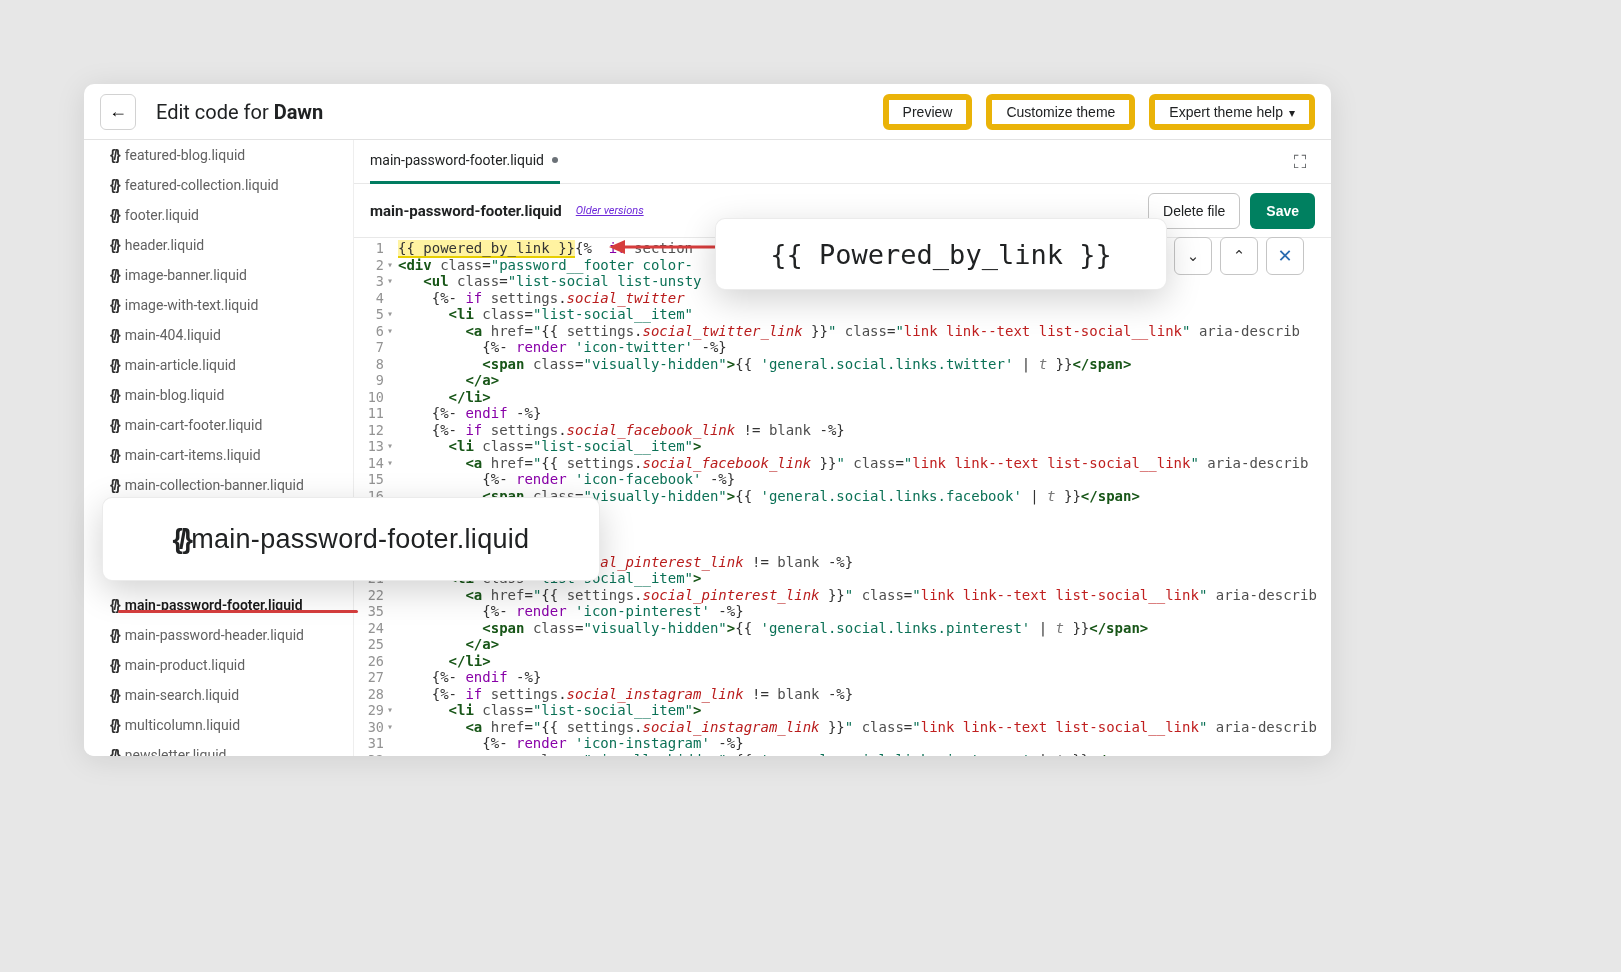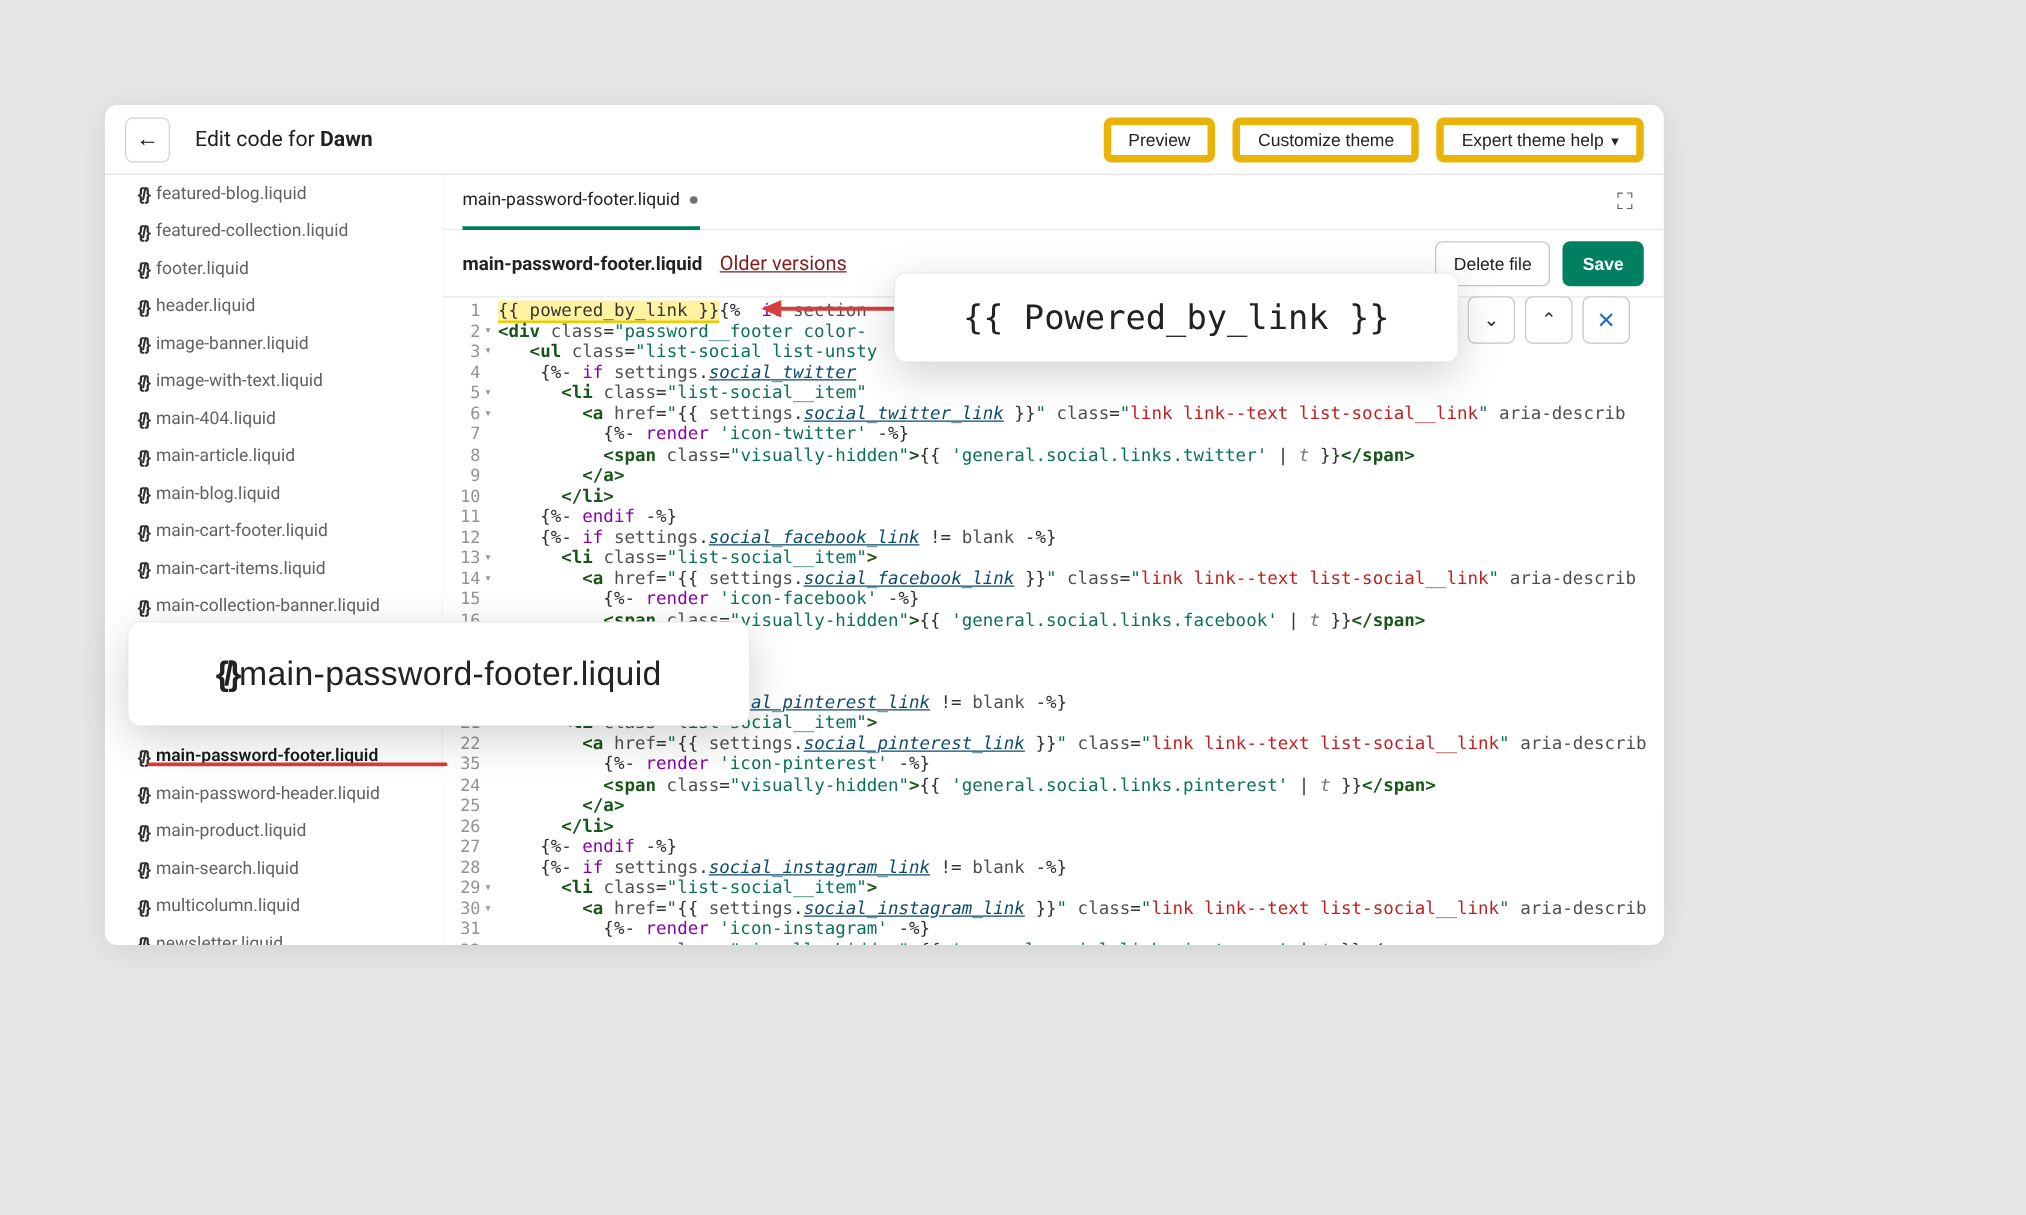--- a/index.html
+++ b/index.html
@@ -2,21 +2,21 @@
 <html><head>
 <meta charset="utf-8">
 <style>
 * { margin:0; padding:0; box-sizing:border-box; }
 body { background:#e7e7e7; font-family:-apple-system,BlinkMacSystemFont,"Segoe UI",Roboto,sans-serif; width:1621px; height:972px; position:relative; }
 
 .app-window { position:absolute; left:84px; top:84px; width:1247px; height:672px; background:#fff; border-radius:10px; box-shadow:0 4px 30px rgba(0,0,0,.1); overflow:hidden; display:flex; flex-direction:column; }
 
 .topbar { height:56px; min-height:56px; border-bottom:1px solid #e2e2e2; display:flex; align-items:center; padding:0 16px; gap:14px; }
 .back-btn { width:36px; height:36px; border:1px solid #d2d2d2; border-radius:6px; background:#fff; display:flex; align-items:center; justify-content:center; cursor:pointer; font-size:18px; }
-.title { font-size:17px; color:#202223; margin-left:6px; }
+.title { font-size:20px; color:#202223; margin-left:6px; }
 .title .bold { font-weight:700; }
 .topbar-spacer { flex:1; }
 .top-btn { height:36px; border:6px solid #eab308; border-radius:6px; background:#fff; padding:0 14px; font-size:14px; color:#202223; cursor:pointer; display:flex; align-items:center; gap:6px; }
 .top-btn .caret::after { content:"▾"; font-size:12px; }
 
 .body { flex:1; display:flex; overflow:hidden; }
 
 .sidebar { width:270px; min-width:270px; border-right:1px solid #eee; overflow-y:scroll; background:#fff; }
 .sidebar::-webkit-scrollbar { width:10px; }
 .sidebar::-webkit-scrollbar-thumb { background:#c4c4c4; border-radius:5px; }
@@ -27,35 +27,35 @@
 .red-underline { position:absolute; left:118px; top:610px; width:240px; height:3px; background:#d63d3d; border-radius:2px; z-index:3; }
 
 .editor { flex:1; display:flex; flex-direction:column; overflow:hidden; }
 .tabrow { height:44px; border-bottom:1px solid #e8e8e8; display:flex; align-items:center; padding:0 16px; }
 .tab { height:44px; display:flex; align-items:center; gap:8px; font-size:14px; color:#202223; border-bottom:3px solid #017c61; padding:0 2px 0 0; }
 .tab .dot { width:6px; height:6px; border-radius:50%; background:#6b7177; }
 .popout { margin-left:auto; width:30px; height:30px; display:flex; align-items:center; justify-content:center; color:#5c5f62; cursor:pointer; font-size:18px; }
 
 .actionrow { height:54px; display:flex; align-items:center; padding:0 16px; gap:10px; border-bottom:1px solid #e8e8e8; position:relative; }
 .filename { font-size:15px; font-weight:700; color:#202223; }
-.older { font-size:16px; color:#7f1d1d; text-decoration:underline; cursor:pointer; margin-left:4px; }
+.older { font-size:11px; color:#6d28d9; text-decoration:underline; cursor:pointer; margin-left:4px;font-style:italic; }
 .actionrow-spacer { flex:1; }
 .del-btn { height:36px; border:1px solid #c5c5c5; border-radius:6px; background:#fff; padding:0 14px; font-size:14px; cursor:pointer; color:#202223; }
 .save-btn { height:36px; border:none; border-radius:6px; background:#008060; color:#fff; padding:0 16px; font-size:14px; font-weight:600; cursor:pointer;text-align:center; }
 
 .code-area { flex:1; overflow:auto; background:#fff; font-family:"SF Mono",Menlo,Consolas,monospace; font-size:14px; line-height:16.5px; position:relative; padding-left:44px; padding-top:2px; }
 .gutter { position:absolute; left:0; top:2px; width:34px; text-align:right; color:#939393; font-size:13.5px; user-select:none; padding-right:4px; }
 .gutter .ln { height:16.5px; position:relative; }
 .gutter .ln .fold-marker { position:absolute; right:-9px; top:0; color:#9a9a9a; font-size:10px; }
 .code-area pre { color:#333; white-space:pre; }
 .code-area pre .kw { color:#8800a8; }
 .code-area pre .tag { color:#185618; font-weight:600; }
 .code-area pre .attr { color:#4f4f4f; }
 .code-area pre .str { color:#0b7156; }
-.code-area pre .fn { color:#0c4a6e; font-style:italic;text-decoration:underline; }
+.code-area pre .fn { color:#b91c1c; font-style:italic; }
 .code-area pre .flt { color:#7a7a7a; font-style:italic; }
 .code-area pre .red { color:#c02020; }
 .code-area pre .hl { background:#fff3a1; border-bottom:2px solid #e7ce00; }
 
 .callout { position:absolute; background:#fff; border:1px solid rgba(0,0,0,.08); border-radius:10px; box-shadow:0 10px 35px rgba(0,0,0,.18); display:flex; align-items:center; justify-content:center; z-index:10; }
 .callout-1 { left:102px; top:497px; width:498px; height:84px; font-size:27px; font-family:-apple-system,sans-serif; color:#202223; letter-spacing:.3px; }
 .callout-1 .file-icon-big { font-weight:700; letter-spacing:-4px; margin-right:2px; }
 .callout-2 { left:715px; top:218px; width:452px; height:72px; font-family:"SF Mono",Menlo,Consolas,monospace; font-size:27px; color:#202223; }
 
 .arrow { position:absolute; left:609px; top:235px; width:110px; height:24px; z-index:9; }

